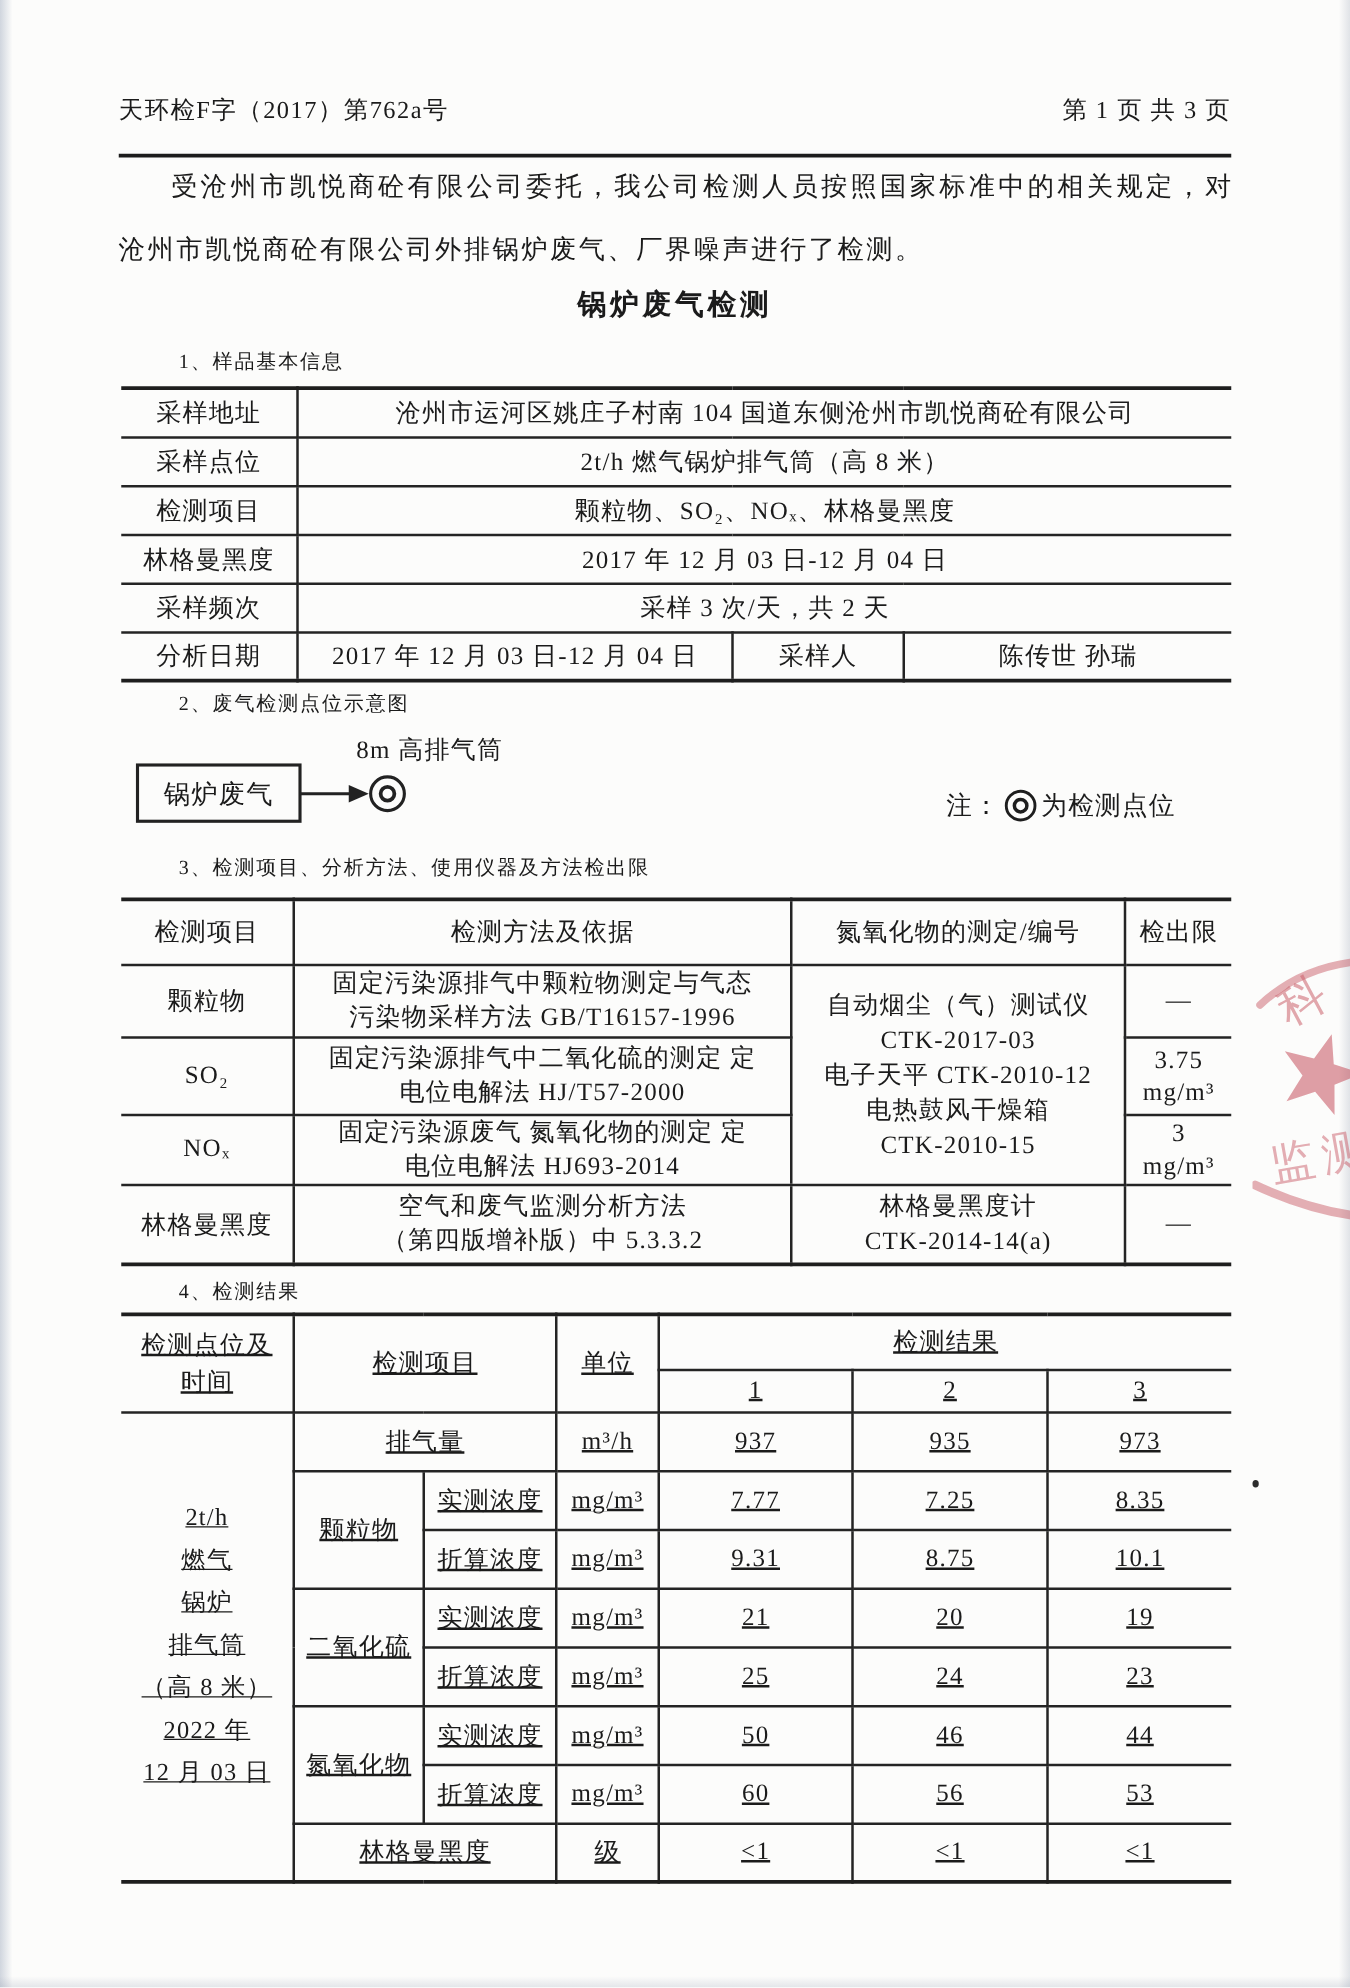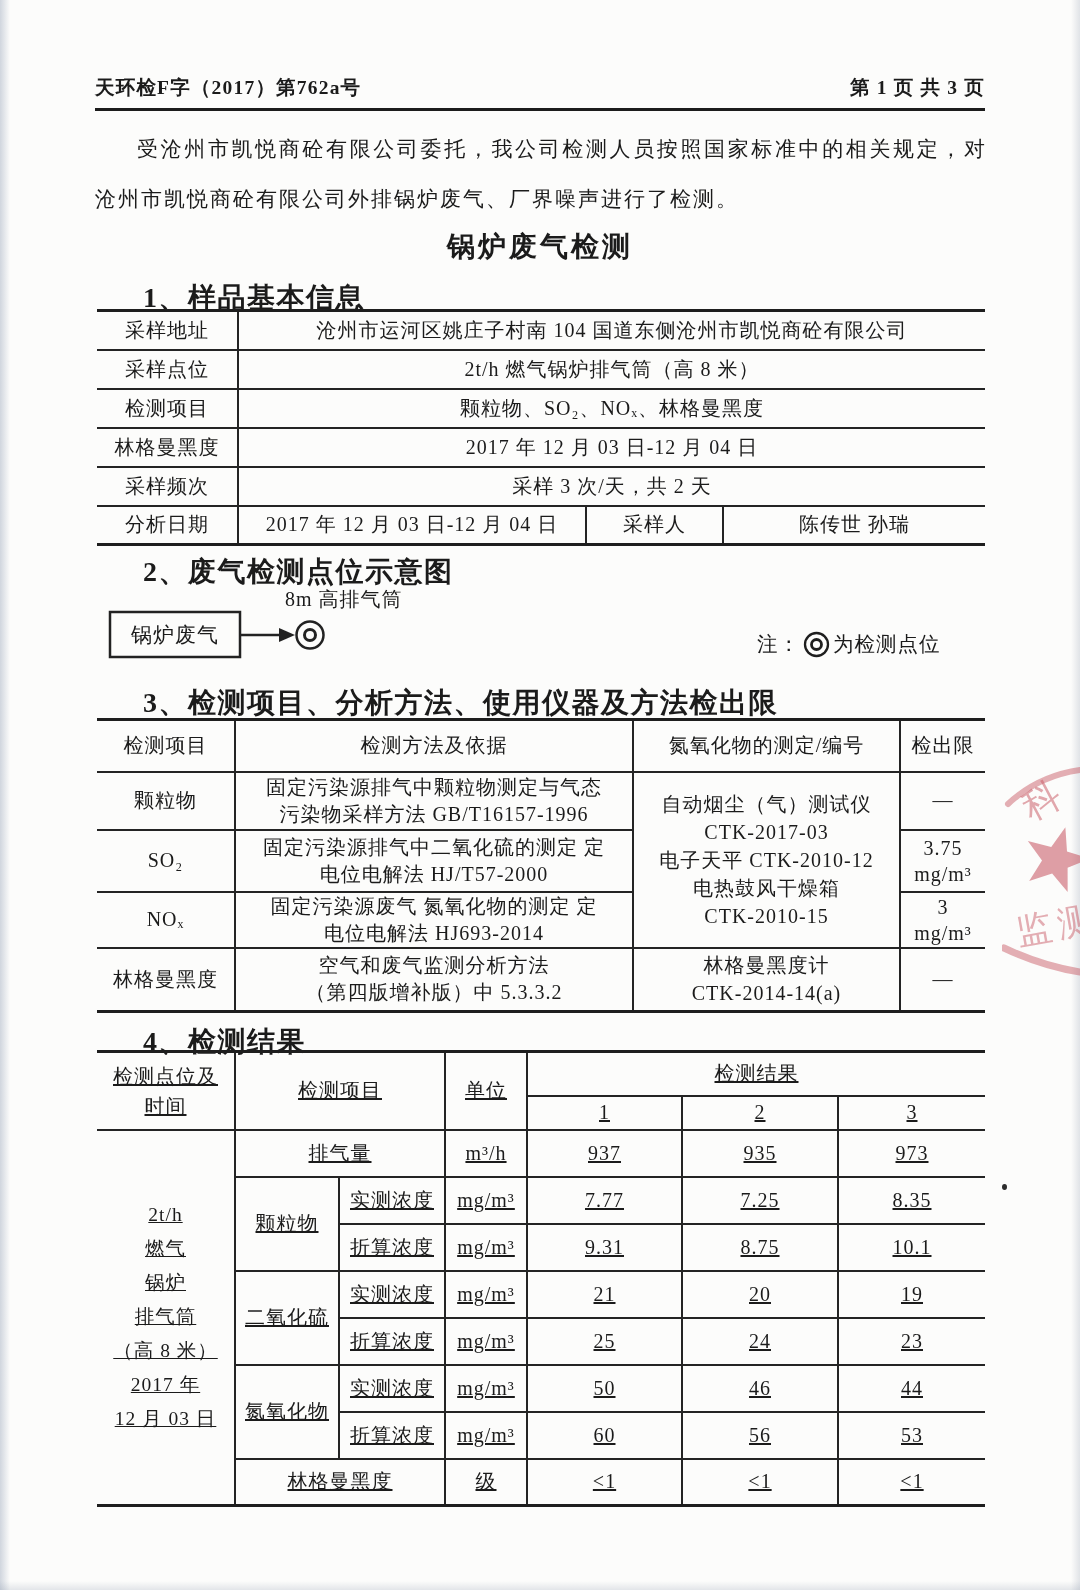--- a/index.html
+++ b/index.html
@@ -14,30 +14,30 @@
   .edge-right { position:absolute; right:0; top:0; width:9px; height:100%;
                 background:linear-gradient(to left, rgba(125,138,160,.22), rgba(125,138,160,0)); }
   .edge-bottom{ position:absolute; left:0; bottom:0; width:100%; height:9px;
                 background:linear-gradient(to top, rgba(125,138,160,.20), rgba(125,138,160,0)); }
 
   .abs { position:absolute; }
 
   
   .doc-header { left:95px; top:74px; width:890px; display:flex;
                 justify-content:space-between; align-items:flex-end;
-                font-size:19.5px; font-weight:bold; letter-spacing:1.2px;
-                padding-bottom:7px; border-bottom:3px solid #1c1c1c; }
+                font-size:19.5px; font-weight:normal; letter-spacing:1.2px;
+                padding-bottom:22px; border-bottom:3px solid #1c1c1c; }
 
   .intro { left:95px; top:124px; width:892px; font-size:21px; line-height:50px;
            text-indent:2em; text-align:justify; letter-spacing:2px; }
 
   .doc-title { left:0; top:228px; width:100%; text-align:center;
-               font-size:28px; font-weight:bold; letter-spacing:3px; }
-
-  .sec-heading { font-size:28px; font-weight:bold; letter-spacing:1.5px; }
+               font-size:23px; font-weight:bold; letter-spacing:3px; }
+
+  .sec-heading { font-size:16px; font-weight:normal; letter-spacing:1.5px; }
   .s1 { left:143px; top:279px; }
   .s2 { left:143px; top:553px; }
   .s3 { left:143px; top:684px; }
   .s4 { left:143px; top:1023px; }
 
   
   table.t { border-collapse:collapse; table-layout:fixed;
             border-top:3px solid #1e1e1e; border-bottom:3px solid #1e1e1e; }
   table.t td, table.t th { border-right:2px solid #242424; border-bottom:2px solid #242424;
             text-align:center; vertical-align:middle; font-size:20px; font-weight:normal;
@@ -231,21 +231,21 @@
       <td class="num">1</td>
       <td class="num">2</td>
       <td class="num">3</td>
     </tr>
     <tr class="d">
       <td rowspan="8" class="pre point">2t/h
 燃气
 锅炉
 排气筒
 （高 8 米）
-2017 年
+2022 年
 12 月 03 日</td>
       <td colspan="2">排气量</td>
       <td class="num">m³/h</td>
       <td class="num">937</td>
       <td class="num">935</td>
       <td class="num">973</td>
     </tr>
     <tr class="d">
       <td rowspan="2">颗粒物</td>
       <td>实测浓度</td>

